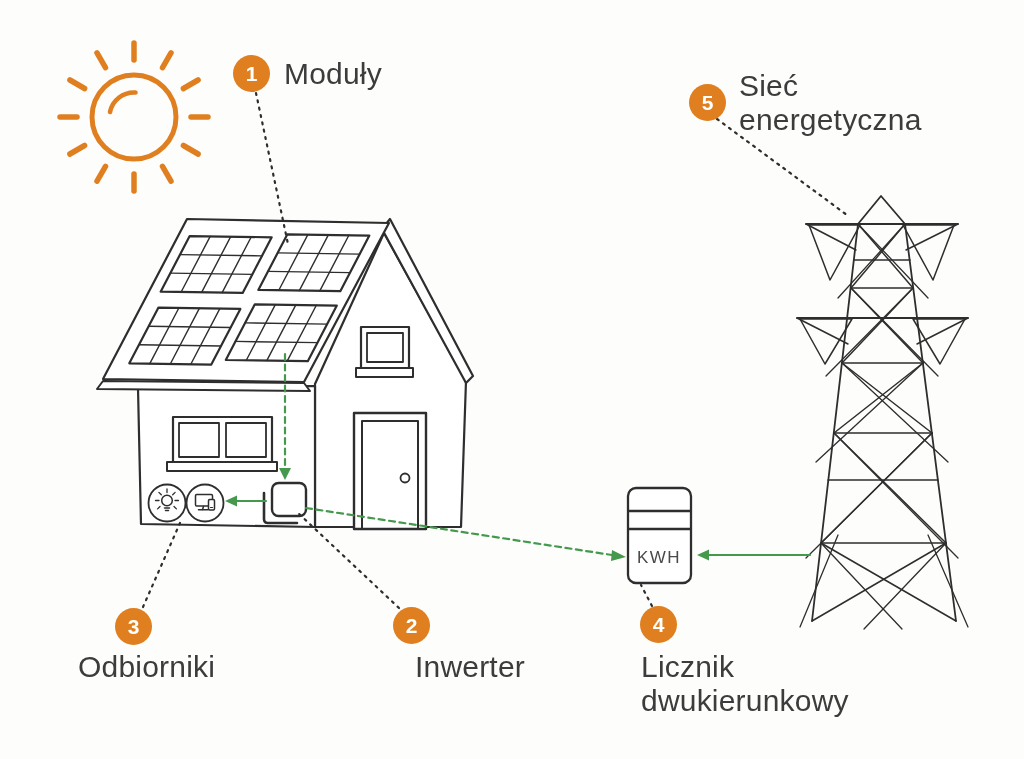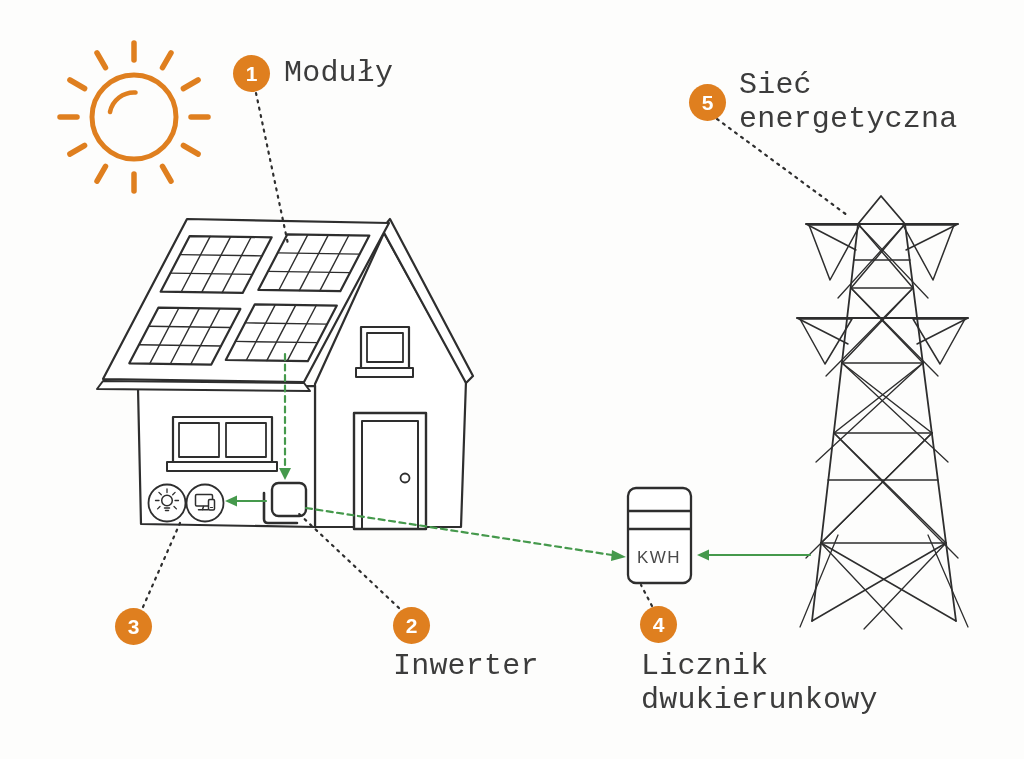--- a/index.html
+++ b/index.html
@@ -20,21 +20,21 @@
     font-family:"Liberation Sans",sans-serif;font-size:17px;fill:#4a4a4a;
     letter-spacing:1.5px;
   }
   .badge{
     position:absolute;width:37px;height:37px;border-radius:50%;
     background:var(--accent);color:#fff;font-weight:bold;font-size:21px;
     display:flex;align-items:center;justify-content:center;z-index:3;
   }
   .callout-text{
     position:absolute;color:var(--text);font-size:30px;line-height:1.13;
-    letter-spacing:.2px;z-index:3;white-space:nowrap;font-family:Liberation Mono, monospace;
+    letter-spacing:.2px;z-index:3;white-space:nowrap;
   }
 </style>
 </head>
 <body>
 
 <div class="stage">
 
   <svg width="1024" height="759" viewBox="0 0 1024 759">
 
     <g fill="none" class="orange" stroke-width="5">
@@ -233,24 +233,25 @@
 
   <div class="badge" style="left:233px;top:55px">1</div>
   <div class="badge" style="left:393px;top:607px">2</div>
   <div class="badge" style="left:115px;top:608px">3</div>
   <div class="badge" style="left:640px;top:606px">4</div>
   <div class="badge" style="left:689px;top:84px">5</div>
 
   <div class="callout-text" style="left:284px;top:57px">
     <div>Moduły</div>
   </div>
-  <div class="callout-text" style="left:393px;top:650px">
+  <div class="callout-text" style="left:415px;top:650px">
     <div>Inwerter</div>
   </div>
   <div class="callout-text" style="left:78px;top:650px">
+    <div>Odbiorniki</div>
   </div>
   <div class="callout-text" style="left:641px;top:650px">
     <div>Licznik</div>
     <div>dwukierunkowy</div>
   </div>
   <div class="callout-text" style="left:739px;top:69px">
     <div>Sieć</div>
     <div>energetyczna</div>
   </div>
 

